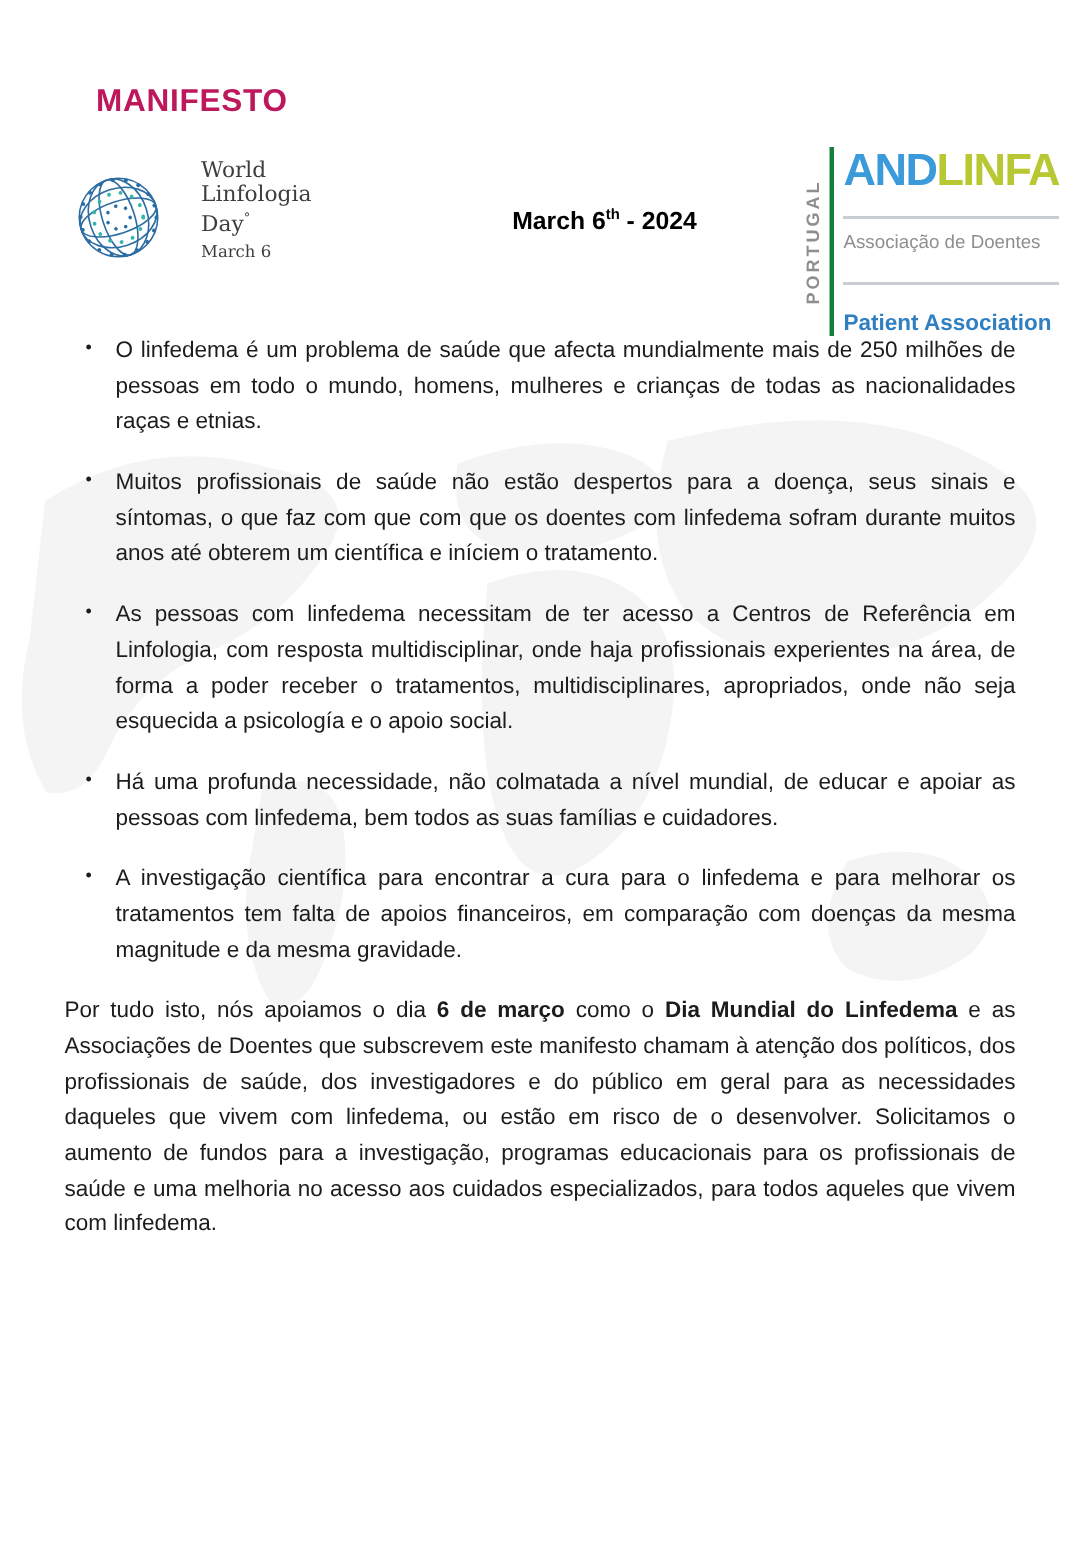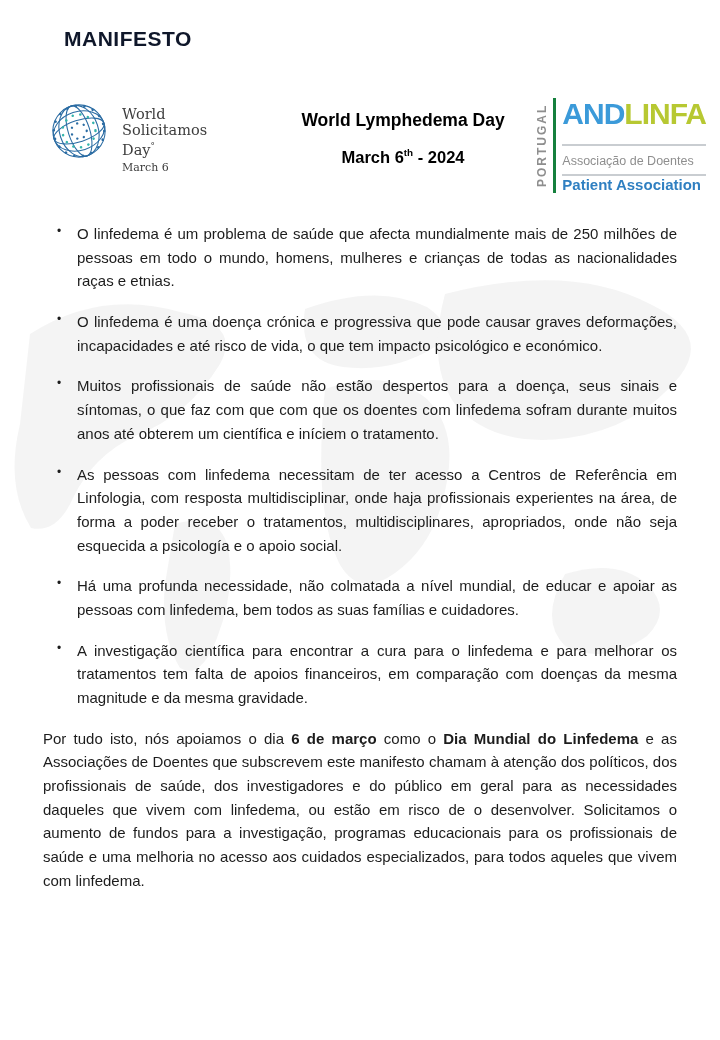--- a/index.html
+++ b/index.html
@@ -6,38 +6,38 @@
   html,body{background:#fff}
   .page{position:relative;width:720px;height:1040px;background:#fff;overflow:hidden;
         font-family:"Liberation Sans",sans-serif;color:#1c1c1c}
   sup{font-size:60%;vertical-align:super}
   .b{font-weight:700}
 
   
   .map{position:absolute;left:0;top:264px;width:720px;height:520px;z-index:0;opacity:.6}
 
   
-  .doc-title{position:absolute;left:64px;top:27px;font-size:21px;font-weight:700;letter-spacing:.5px;color:#0f172a;z-index:1}
+  .doc-title{position:absolute;left:64px;top:56px;font-size:21px;font-weight:700;letter-spacing:.5px;color:#be185d;z-index:1}
   .logo-row{position:absolute;left:48px;top:96px;width:660px;height:104px;z-index:1}
-  .wld{position:absolute;left:0;top:4px;display:flex;gap:12px;align-items:flex-start}
+  .wld{position:absolute;left:0;top:4px;display:flex;gap:24px;align-items:flex-end}
   .wld-text{font-family:"DejaVu Serif","Liberation Serif",serif;color:#3d3d3d;font-size:14.5px;line-height:16px;padding-top:6px}
   .wld-date{font-size:11px;margin-top:2px}
   .center-title{position:absolute;left:190px;top:14px;width:330px;text-align:center;color:#000}
   .center-title .t1{font-size:17.5px;font-weight:700}
-  .center-title .t2{font-size:16.5px;font-weight:700;margin-top:16px}
+  .center-title .t2{font-size:16.5px;font-weight:700;margin-top:28px}
 
   .andlinfa{display:flex;align-items:stretch;gap:4px}
   .andlinfa-top{position:absolute;right:2px;top:2px}
   .al-portugal{writing-mode:vertical-rl;transform:rotate(180deg);color:#8e8e8e;font-weight:700;
                font-size:12px;letter-spacing:2px;text-align:center}
   .al-body{border-left:3px solid #15803d;padding-left:6px}
   .al-word{font-size:30px;font-weight:700;letter-spacing:-1px;line-height:32px}
   .al-and{color:#3b9ad9}.al-linfa{color:#b7c832}
   .al-sub{color:#8e8e8e;font-size:12.5px;border-top:2px solid #c9cdd1;margin-top:14px;padding-top:8px}
-  .al-pat{color:#2f7fc1;font-weight:700;font-size:15px;border-top:2px solid #c9cdd1;margin-top:6px;padding-top:0}
+  .al-pat{color:#2f7fc1;font-weight:700;font-size:15px;border-top:2px solid #c9cdd1;margin-top:20px;padding-top:17px}
 
   
   .content{position:absolute;left:43px;top:222px;width:634px;z-index:1;font-size:15px;line-height:1.58}
   .bullets{list-style:none}
   .bullets li{position:relative;padding-left:34px;margin-bottom:17px;text-align:justify}
   .bullets li::before{content:"•";position:absolute;left:14px;top:0;font-size:12px}
   .closing{margin-top:2px;text-align:justify}
 
   
   .wall{position:absolute;left:0;top:884px;width:720px;height:156px;z-index:1}
@@ -72,45 +72,43 @@
           <ellipse cx="32" cy="32" rx="20" ry="27" transform="rotate(-18 32 32)"></ellipse>
         </g>
         <g fill="none" stroke-linecap="round">
           <circle cx="32" cy="32" r="26" stroke="#2b6ca3" stroke-width="2.6" stroke-dasharray="0.1 9"></circle>
           <circle cx="32" cy="32" r="17" stroke="#35b5ac" stroke-width="2.6" stroke-dasharray="0.1 8"></circle>
           <circle cx="32" cy="32" r="8" stroke="#2b6ca3" stroke-width="2.4" stroke-dasharray="0.1 7"></circle>
         </g>
       </svg>
       <div class="wld-text">
         <div>World</div>
-        <div>Solicitamos</div>
+        <div>Linfologia</div>
         <div><span>Day</span><sup>°</sup></div>
         <div class="wld-date">March 6</div>
       </div>
     </div>
 
     <div class="center-title">
-      <div class="t1">World Lymphedema Day</div>
       <div class="t2"><span>March 6</span><sup>th</sup><span> - 2024</span></div>
     </div>
 
     <div class="andlinfa andlinfa-top">
       <div class="al-portugal">PORTUGAL</div>
       <div class="al-body">
         <div class="al-word"><span class="al-and">AND</span><span class="al-linfa">LINFA</span></div>
         <div class="al-sub">Associação de Doentes</div>
         <div class="al-pat">Patient Association</div>
       </div>
     </div>
   </div>
 
   <div class="content">
     <ul class="bullets">
       <li>O linfedema é um problema de saúde que afecta mundialmente mais de 250 milhões de pessoas em todo o mundo, homens, mulheres e crianças de todas as nacionalidades raças e etnias.</li>
-      <li>O linfedema é uma doença crónica e progressiva que pode causar graves deformações, incapacidades e até risco de vida, o que tem impacto psicológico e económico.</li>
       <li>Muitos profissionais de saúde não estão despertos para a doença, seus sinais e síntomas, o que faz com que com que os doentes com linfedema sofram durante muitos anos até obterem um científica e iníciem o tratamento.</li>
       <li>As pessoas com linfedema necessitam de ter acesso a Centros de Referência em Linfologia, com resposta multidisciplinar, onde haja profissionais experientes na área, de forma a poder receber o tratamentos, multidisciplinares, apropriados, onde não seja esquecida a psicología e o apoio social.</li>
       <li>Há uma profunda necessidade, não colmatada a nível mundial, de educar e apoiar as pessoas com linfedema, bem todos as suas famílias e cuidadores.</li>
       <li>A investigação científica para encontrar a cura para o linfedema e para melhorar os tratamentos tem falta de apoios financeiros, em comparação com doenças da mesma magnitude e da mesma gravidade.</li>
     </ul>
     <p class="closing"><span>Por tudo isto, nós apoiamos o dia </span><span class="b">6 de março</span><span> como o </span><span class="b">Dia Mundial do Linfedema</span><span> e as Associações de Doentes que subscrevem este manifesto chamam à atenção dos políticos, dos profissionais de saúde, dos investigadores e do público em geral para as necessidades daqueles que vivem com linfedema, ou estão em risco de o desenvolver. Solicitamos o aumento de fundos para a investigação, programas educacionais para os profissionais de saúde e uma melhoria no acesso aos cuidados especializados, para todos aqueles que vivem com linfedema.</span></p>
   </div>
 
   <div class="wall">
 

